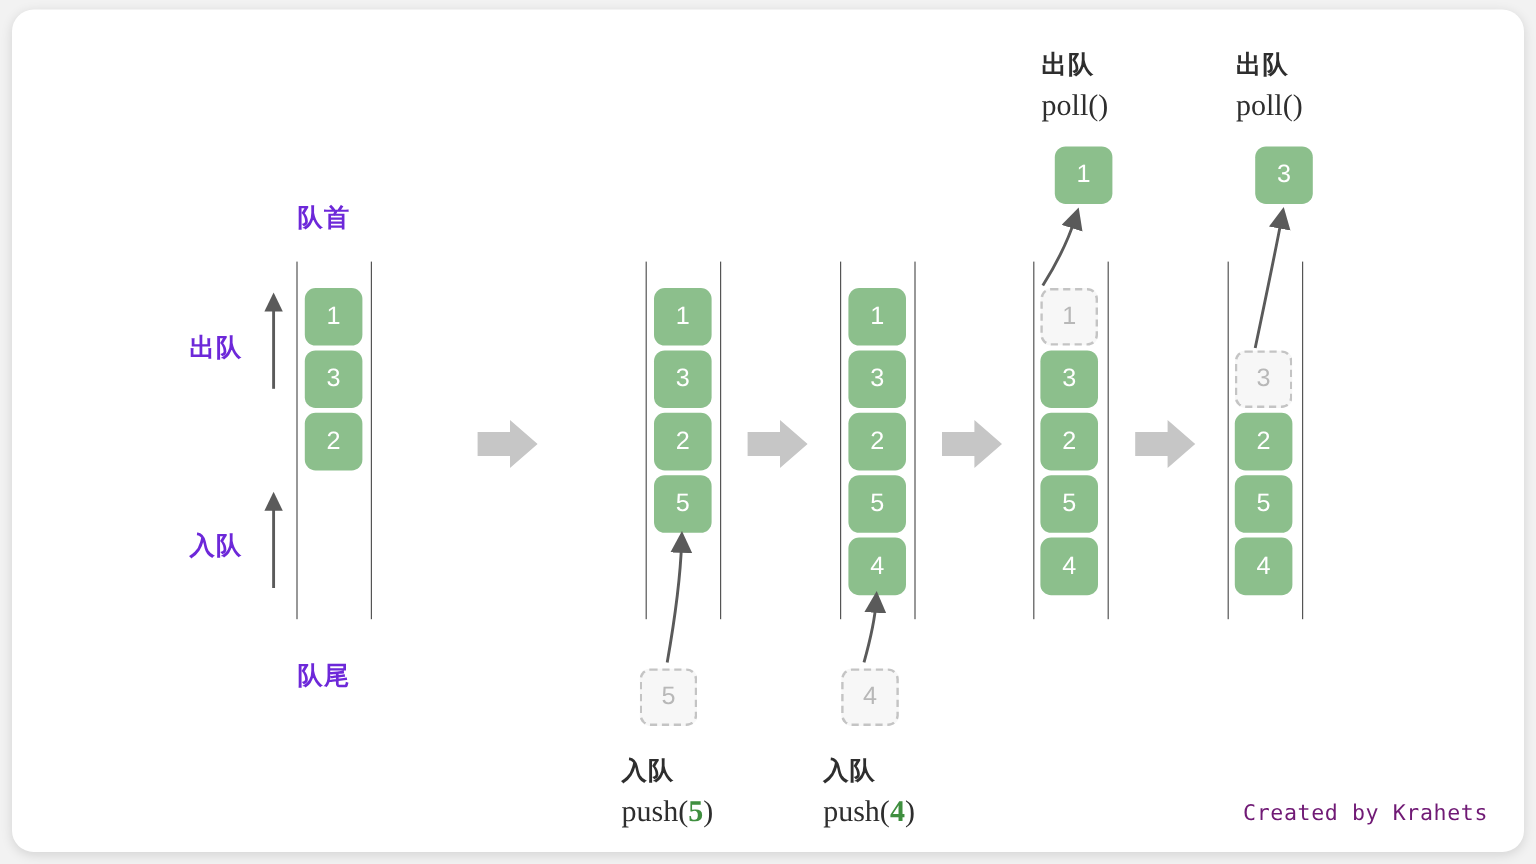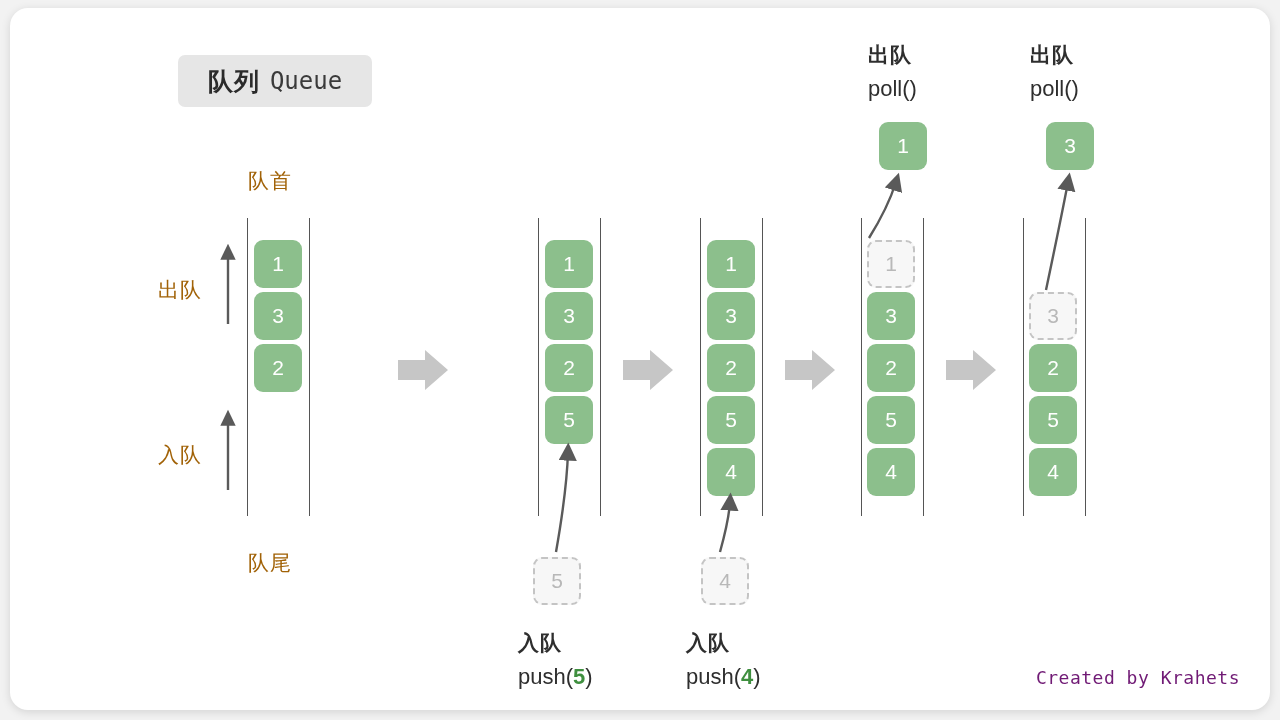--- a/index.html
+++ b/index.html
@@ -33,30 +33,30 @@
     font-size: 25px; font-weight: bold; color: #2b2b2b;
     letter-spacing: 1px;
   }
   #title-pill .en {
     font-size: 24px; color: #3a3a3a;
     font-family: "DejaVu Sans Mono", "Liberation Mono", monospace;
   }
 
   
   .cn-label {
-    font-size: 21px; font-weight: normal; color: #a16207;
+    font-size: 21px; font-weight: bold; color: #6d28d9;
     white-space: nowrap; letter-spacing: 1px;
   }
   .op-label {
     font-size: 21px; color: #2e2e2e; white-space: nowrap;
     line-height: 34px; text-align: left;
   }
   .op-label .mono {
-    font-family: Liberation Sans, sans-serif;
-    font-size: 22px; color: #2e2e2e;
+    font-family: Liberation Serif, serif;
+    font-size: 25px; color: #2e2e2e;
   }
   .op-label .mono .arg { color: #3f8f3f; font-weight: bold; }
   .op-label .cn {
     font-weight: bold; letter-spacing: 1px;
   }
 
   
   .rail {
     width: 1px; background: #555; 
   }
@@ -83,24 +83,20 @@
     font-family: "DejaVu Sans Mono", "Liberation Mono", monospace;
     font-size: 18px; color: #701a75; letter-spacing: 0.5px;
   }
   svg { overflow: visible; }
 </style>
 </head>
 <body>
 
 <div id="card">
 
-  <div class="abs" id="title-pill">
-    <span class="cn">队列</span>
-    <span class="en">Queue</span>
-  </div>
 
   <div class="abs cn-label" style="left:238px; top:159px;">队首</div>
   <div class="abs cn-label" style="left:238px; top:541px;text-align:center;">队尾</div>
 
   <div class="abs cn-label" style="left:148px; top:268px;">出队</div>
   <svg class="abs" style="left:210px; top:236px;" width="20" height="82">
     <defs>
       <marker id="mk-thin" markerWidth="7" markerHeight="7" refX="3.2" refY="3.2" orient="auto">
         <path d="M0,0 L6.6,3.2 L0,6.4 z" fill="#5a5a5a"></path>
       </marker>

